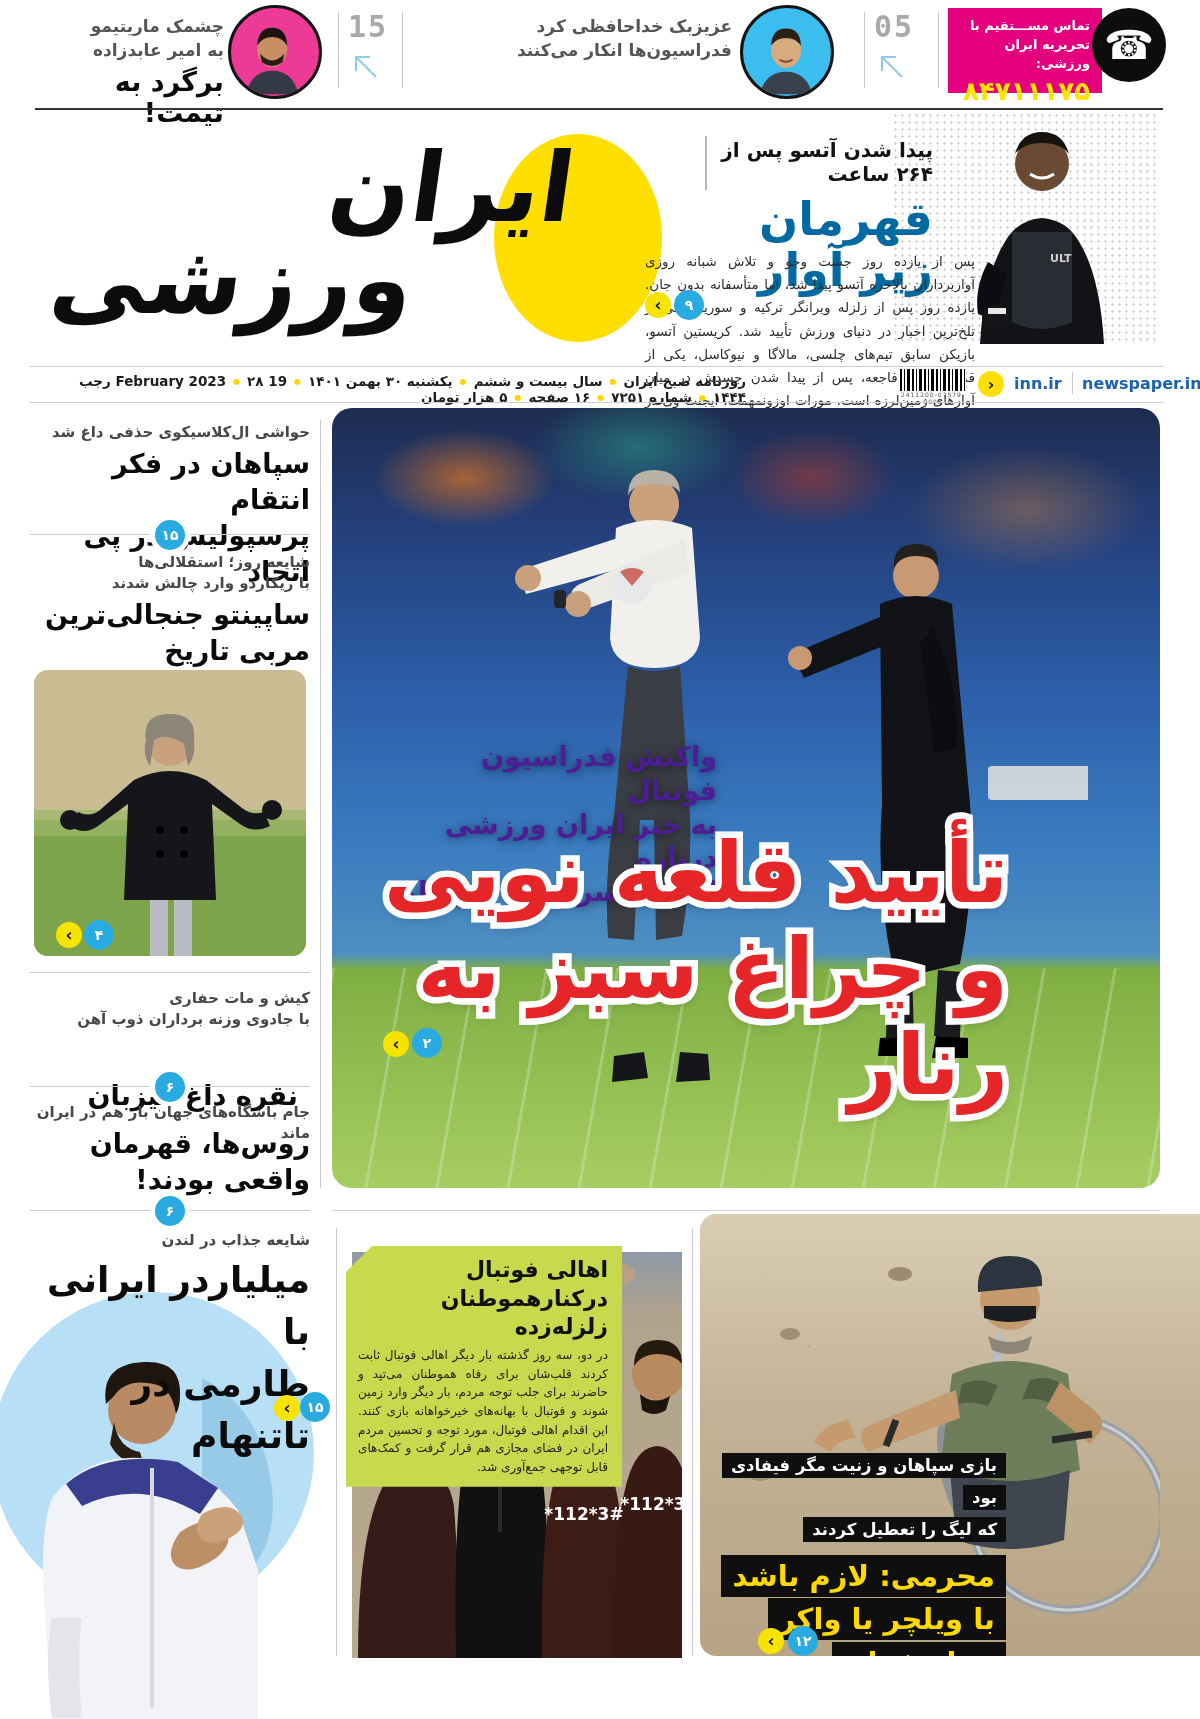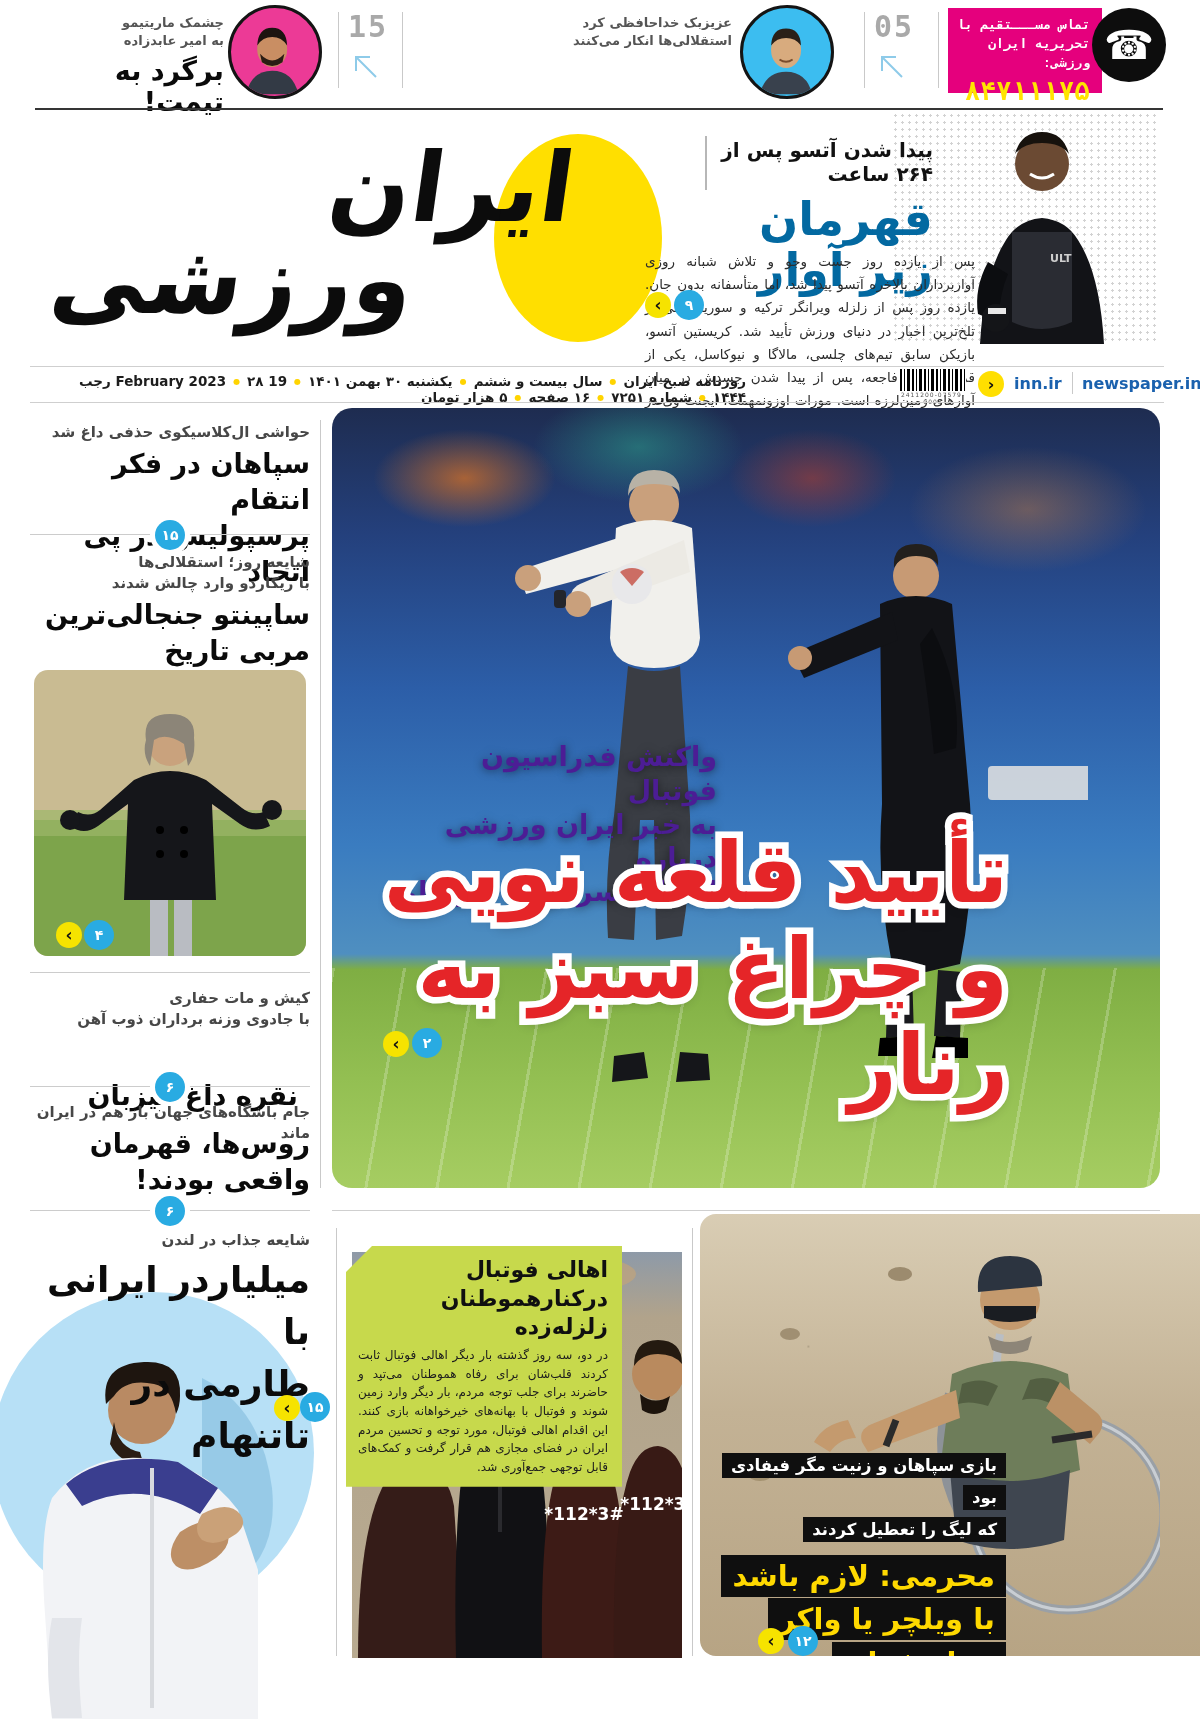--- a/index.html
+++ b/index.html
@@ -4,21 +4,21 @@
 <style>
   html,body{margin:0;padding:0;background:#e8e8e8;}
   .page{position:relative;width:1200px;height:1719px;margin:0 auto;background:#fff;overflow:hidden;
         font-family:"DejaVu Sans","Liberation Sans",sans-serif;}
   .abs{position:absolute;}
   .rtl{direction:rtl;text-align:right;}
   .pre{white-space:pre-line;}
   .vdiv{width:1px;background:#c9c9c9;}
   .hair{background:#cfcfcf;height:1px;}
   
-  .teaser-kicker{font-size:13px;font-weight:600;color:#555;line-height:1.42;}
+  .teaser-kicker{font-size:17px;font-weight:600;color:#555;line-height:1.42;}
   .teaser-headline{font-size:27px;font-weight:900;color:#0a0a0a;margin-top:4px;line-height:1.15;}
   .circ-photo{border-radius:50%;border:3px solid #141414;overflow:hidden;width:94px;height:94px;box-sizing:border-box;}
   .dotnum{font-family:"DejaVu Sans Mono","Liberation Mono",monospace;font-size:30px;font-weight:700;color:#a9a9a9;letter-spacing:2px;line-height:1;}
   .contact-box{background:#e5007d;color:#fff;box-sizing:border-box;padding:9px 12px 0 6px;}
   .contact-box .l{font-size:13px;font-weight:700;line-height:1.45;}
   .contact-phone{font-size:26px;font-weight:900;color:#ffe400;letter-spacing:1px;margin-top:2px;}
   .phone-circle{width:74px;height:74px;border-radius:50%;background:#0d0d0d;display:flex;align-items:center;justify-content:center;color:#fff;font-size:40px;}
   
   .logo-circle{border-radius:50%;background:#ffdf00;}
   .logo-line{font-weight:900;color:#0c0c0c;font-size:96px;line-height:1;transform:skewX(-8deg);letter-spacing:-2px;}
@@ -96,39 +96,39 @@
   <div class="abs vdiv" style="left:338px;top:12px;height:76px;"></div>
   <div class="abs" style="left:348px;top:12px;width:46px;">
     <div class="dotnum">15</div>
     <svg width="32" height="34" viewBox="0 0 32 32" style="margin-top:6px;">
       <path d="M28 28 L8 8 M8 22 V8 H22" stroke="#8ecbe9" stroke-width="2" fill="none"></path>
     </svg>
   </div>
   <div class="abs vdiv" style="left:402px;top:12px;height:76px;"></div>
   <div class="abs rtl" style="left:432px;top:14px;width:300px;">
     <div class="teaser-kicker pre">عزیزبک خداحافظی کرد
-استقلالی‌ها انکار می‌کنند</div>
+فدراسیون‌ها انکار می‌کنند</div>
   </div>
   <div class="abs circ-photo" style="left:740px;top:5px;background:#3cbdf0;">
     <svg viewBox="0 0 94 94" width="88" height="88">
       <ellipse cx="46" cy="45" rx="16" ry="19" fill="#d8ab7e"></ellipse>
       <path d="M30 40 q1 -18 16 -18 q15 0 16 18 q-6 -8 -16 -8 q-10 0 -16 8z" fill="#2a2018"></path>
       <path d="M39 55 q7 5 14 0" stroke="#7a4c2c" stroke-width="2" fill="none"></path>
       <path d="M18 92 q6 -24 28 -24 q22 0 28 24z" fill="#39414d"></path>
     </svg>
   </div>
   <div class="abs vdiv" style="left:864px;top:12px;height:76px;"></div>
   <div class="abs" style="left:874px;top:12px;width:46px;">
     <div class="dotnum">05</div>
     <svg width="32" height="34" viewBox="0 0 32 32" style="margin-top:6px;">
       <path d="M28 28 L8 8 M8 22 V8 H22" stroke="#8ecbe9" stroke-width="2" fill="none"></path>
     </svg>
   </div>
   <div class="abs vdiv" style="left:938px;top:12px;height:76px;"></div>
-  <div class="abs contact-box rtl" style="left:948px;top:8px;width:154px;height:85px;font-family:Liberation Mono, monospace;">
+  <div class="abs contact-box rtl" style="left:948px;top:8px;width:154px;height:85px;">
     <div class="l">تماس مســـتقیم با</div>
     <div class="l">تحریریه ایران ورزشی:</div>
     <div class="contact-phone">۸۴۷۱۱۱۷۵</div>
   </div>
   <div class="abs phone-circle" style="left:1092px;top:8px;">
     <span>☎</span>
   </div>
   <div class="abs" style="left:35px;top:108px;width:1128px;height:2px;background:#353535;"></div>
 
   <div class="abs logo-circle" style="left:494px;top:134px;width:168px;height:208px;"></div>

